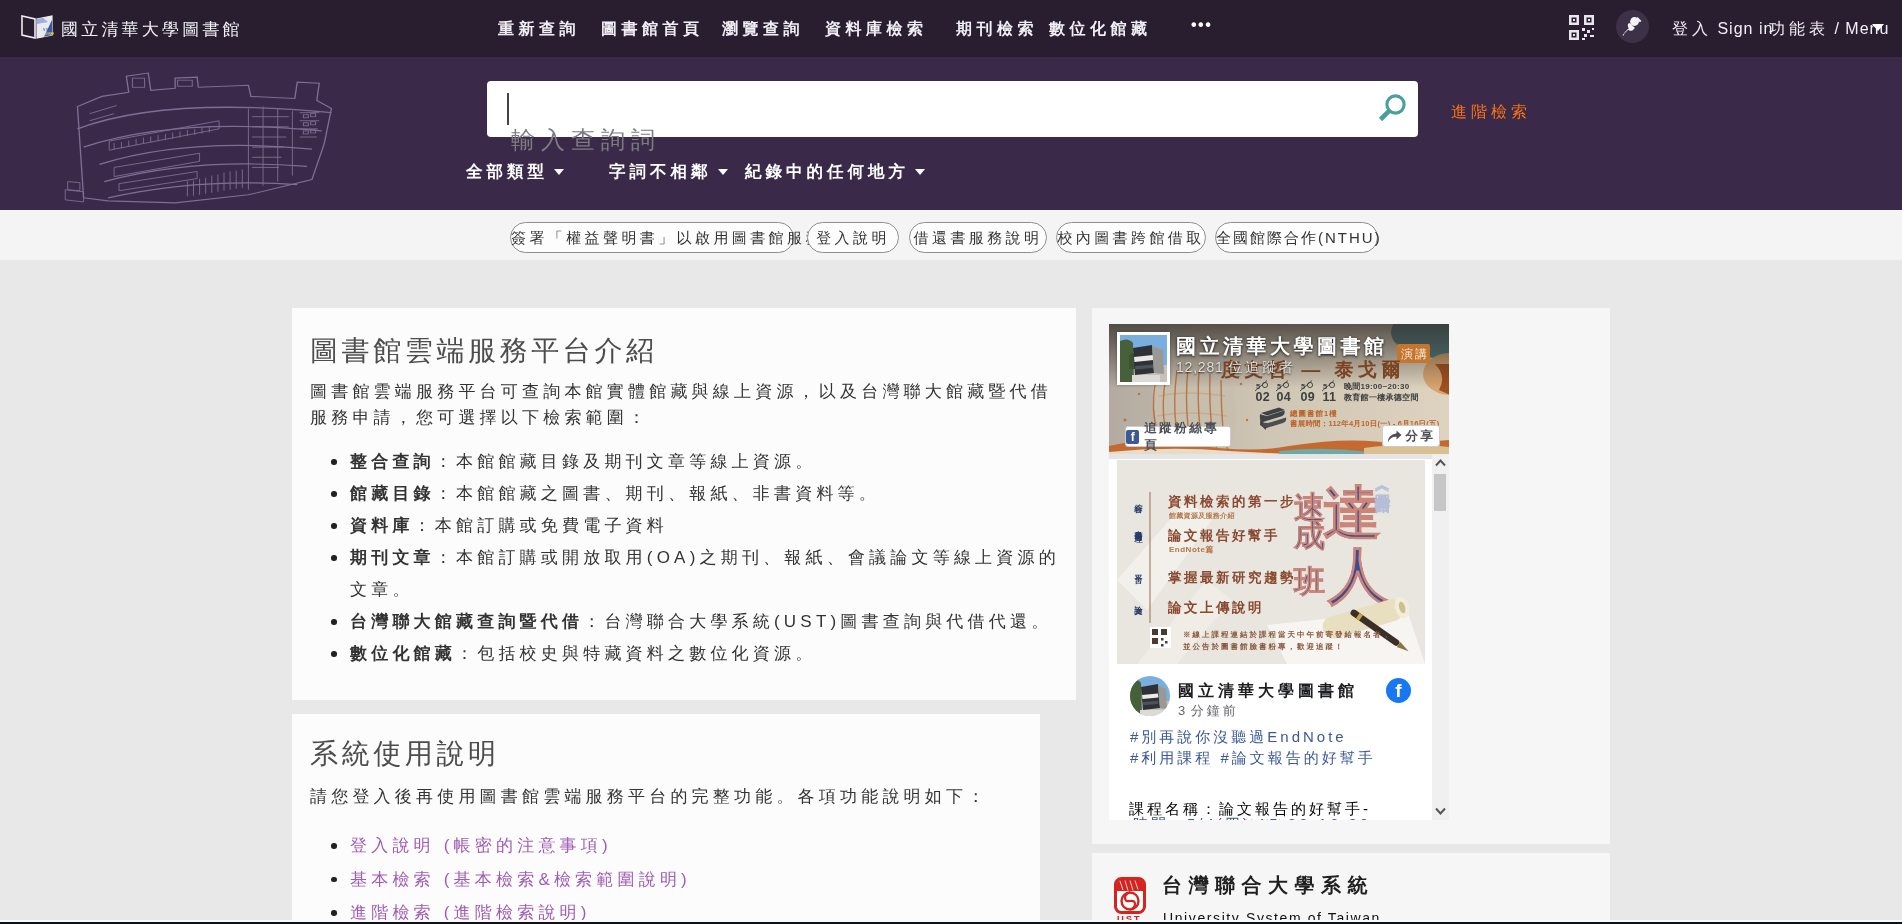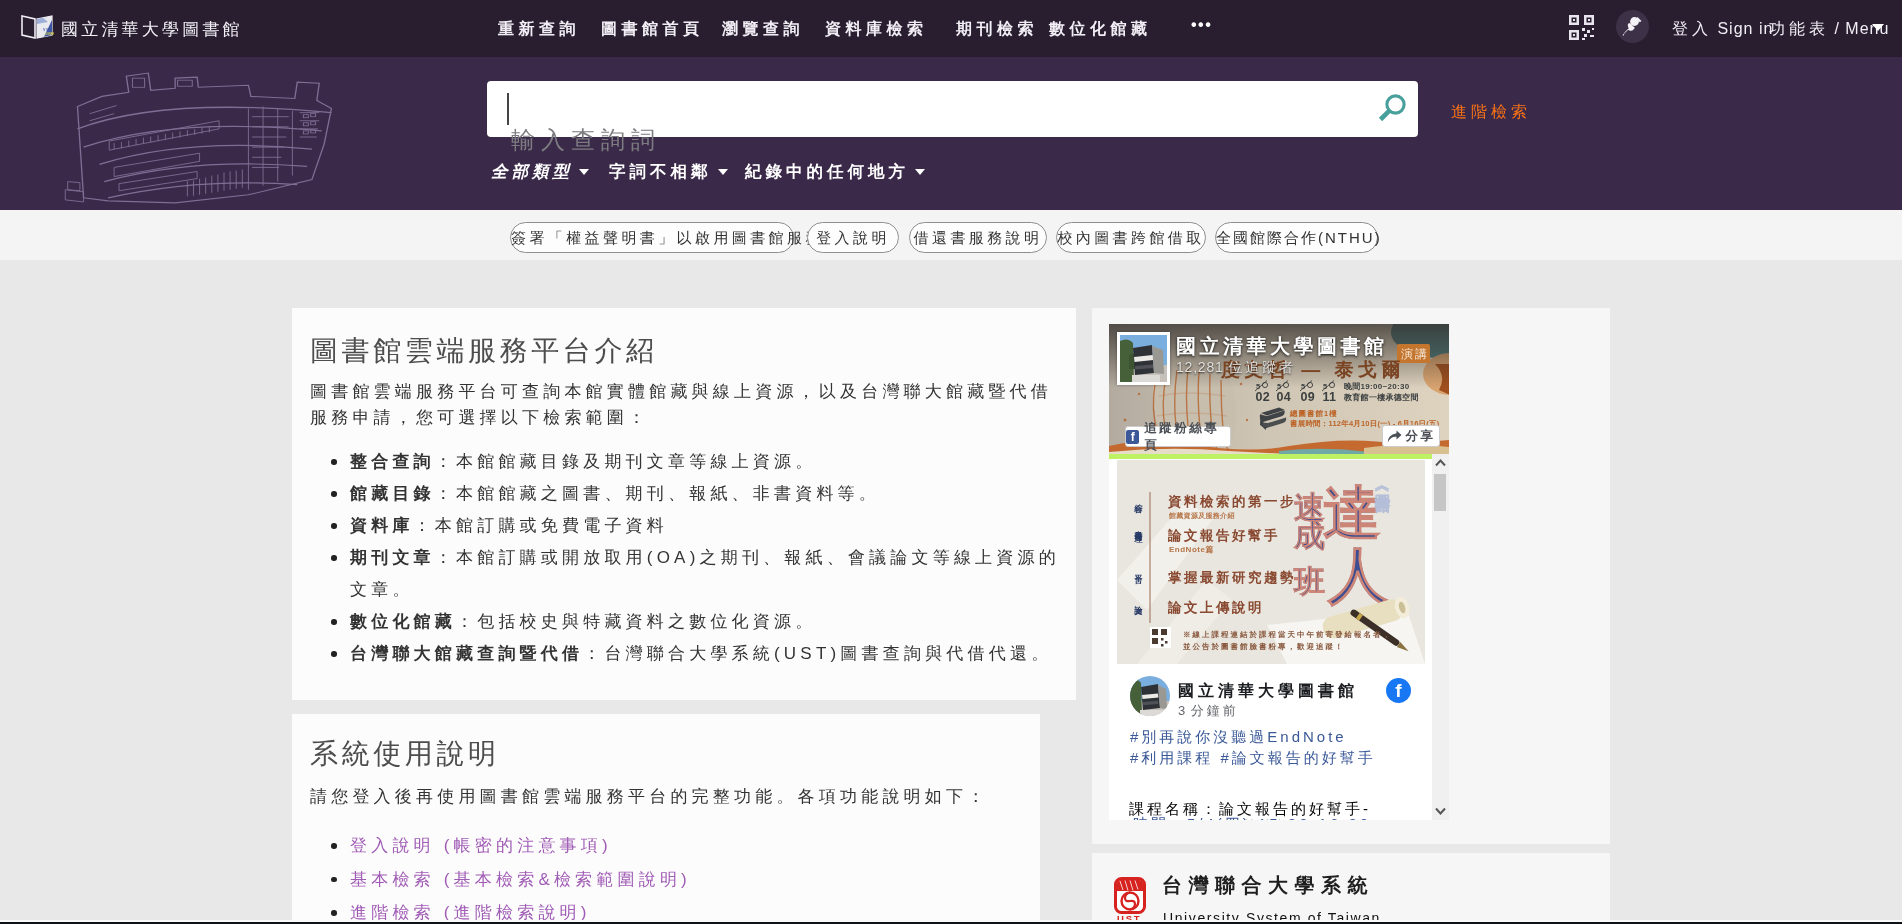--- a/index.html
+++ b/index.html
@@ -104,43 +104,43 @@
   <div class="abs" style="left:487px;top:24px;width:931px;height:56px;background:#fff;border-radius:4px;">
     <div class="abs" style="left:20px;top:12px;width:1.5px;height:32px;background:#444;"></div>
     <div class="abs" style="left:24px;top:15px;font-size:24px;color:#7b7b80;letter-spacing:6px;margin-top:28px;">輸入查詢詞</div>
     <svg class="abs" style="left:1375px;top:10px;" width="36" height="36" viewBox="0 0 36 36"></svg>
   </div>
   <svg class="abs" style="left:1369px;top:33px;" width="40" height="40" viewBox="0 0 40 40" fill="none">
     <circle cx="26.5" cy="14.5" r="8.6" stroke="#48a09d" stroke-width="3.1"></circle>
     <path d="M20.2 20.8 L11.5 29.5" stroke="#48a09d" stroke-width="4.6"></path>
   </svg>
   <div class="abs" style="left:1451px;top:45px;color:#f97316;font-size:16px;letter-spacing:4px;">進階檢索</div>
-  <div class="drop" style="left:491px;font-style:italic;">全部類型<span class="dcaret"></span></div>
+  <div class="drop" style="left:466px;">全部類型<span class="dcaret"></span></div>
   <div class="drop" style="left:609px;">字詞不相鄰<span class="dcaret"></span></div>
   <div class="drop" style="left:745px;">紀錄中的任何地方<span class="dcaret"></span></div>
 </div>
 
 <div class="strip">
   <div class="pill" style="left:510px;width:284px;">簽署「權益聲明書」以啟用圖書館服務</div>
   <div class="pill" style="left:807px;width:92px;">登入說明</div>
   <div class="pill" style="left:909px;width:138px;">借還書服務說明</div>
   <div class="pill" style="left:1056px;width:150px;">校內圖書跨館借取</div>
   <div class="pill" style="left:1215px;width:163px;letter-spacing:2px;">全國館際合作(NTHU)</div>
 </div>
 
 <div class="card" style="left:292px;top:308px;width:784px;height:392px;">
   <div class="h1 abs" style="left:18px;top:24px;">圖書館雲端服務平台介紹</div>
   <div class="body17 abs" style="left:18px;top:71px;width:752px;line-height:26px;">圖書館雲端服務平台可查詢本館實體館藏與線上資源，以及台灣聯大館藏暨代借服務申請，您可選擇以下檢索範圍：</div>
   <ul class="blist body17 abs" style="left:28px;top:138px;line-height:32px;">
     <li><b>整合查詢</b>：本館館藏目錄及期刊文章等線上資源。</li>
     <li><b>館藏目錄</b>：本館館藏之圖書、期刊、報紙、非書資料等。</li>
     <li><b>資料庫</b>：本館訂購或免費電子資料</li>
     <li><b>期刊文章</b>：本館訂購或開放取用(OA)之期刊、報紙、會議論文等線上資源的文章。</li>
+    <li><b>台灣聯大館藏查詢暨代借</b>：台灣聯合大學系統(UST)圖書查詢與代借代還。</li>
     <li><b>數位化館藏</b>：包括校史與特藏資料之數位化資源。</li>
-    <li><b>台灣聯大館藏查詢暨代借</b>：台灣聯合大學系統(UST)圖書查詢與代借代還。</li>
   </ul>
 </div>
 
 <div class="card" style="left:292px;top:714px;width:748px;height:210px;">
   <div class="h1 abs" style="left:18px;top:21px;">系統使用說明</div>
   <div class="body17 abs" style="left:18px;top:70px;width:752px;line-height:26px;">請您登入後再使用圖書館雲端服務平台的完整功能。各項功能說明如下：</div>
   <ul class="blist blist2 body17 abs" style="left:28px;top:115px;line-height:33.5px;">
     <li><a class="plink" href="#">登入說明 (帳密的注意事項)</a></li>
     <li><a class="plink" href="#">基本檢索 (基本檢索&amp;檢索範圍說明)</a></li>
     <li><a class="plink" href="#">進階檢索 (進階檢索說明)</a></li>
@@ -241,21 +241,21 @@
   <div class="abs" style="left:84px;top:51px;color:#e2e0dd;font-size:14px;letter-spacing:0.8px;text-shadow:0 1px 2px rgba(0,0,0,.8);">12,281 <span style="letter-spacing:3px;">位追蹤者</span></div>
   <div class="fbbtn" style="left:33px;top:118px;width:106px;height:21px;">
     <span style="display:inline-block;width:14px;height:14px;background:#3b5998;border-radius:2px;color:#fff;font-size:12px;font-weight:bold;text-align:center;line-height:14px;letter-spacing:0;margin-right:5px;">f</span>追蹤粉絲專頁
   </div>
   <div class="fbbtn" style="left:290px;top:117px;width:58px;height:22px;">
     <svg width="15" height="13" viewBox="0 0 15 13" style="margin-right:4px;">
         <path d="M9.5 0.5 L14.5 5 L9.5 9.5 L9.5 6.8 Q3.5 6.3 0.8 12.5 Q0.5 5 9.5 3.2 Z" fill="#4b4f56"></path>
       </svg>分享
   </div>
 
-  <div class="abs" style="left:17px;top:146px;width:340px;height:366px;background:#bef264;overflow:hidden;">
+  <div class="abs" style="left:17px;top:146px;width:340px;height:366px;background:#e5e5e5;overflow:hidden;">
     <div class="abs" style="left:0;top:5px;width:324px;height:361px;background:#fff;"></div>
 
     <svg class="abs" style="left:8px;top:6px;" width="308" height="204" viewBox="0 0 308 204">
       <rect width="308" height="204" fill="#e9e6df"></rect>
       <path d="M0 120 L70 40 L95 60 L30 150 Z" fill="#f2f0ea"></path>
       <path d="M20 204 L90 120 L115 140 L60 204 Z" fill="#efede6"></path>
       <g fill="#273a66" letter-spacing="1.5">
         <text x="21" y="37" font-size="8" font-weight="bold" writing-mode="tb">綜合</text>
         <text x="21" y="64" font-size="8" font-weight="bold" writing-mode="tb">書目管理</text>
         <text x="21" y="108" font-size="8" font-weight="bold" writing-mode="tb">平台</text>

